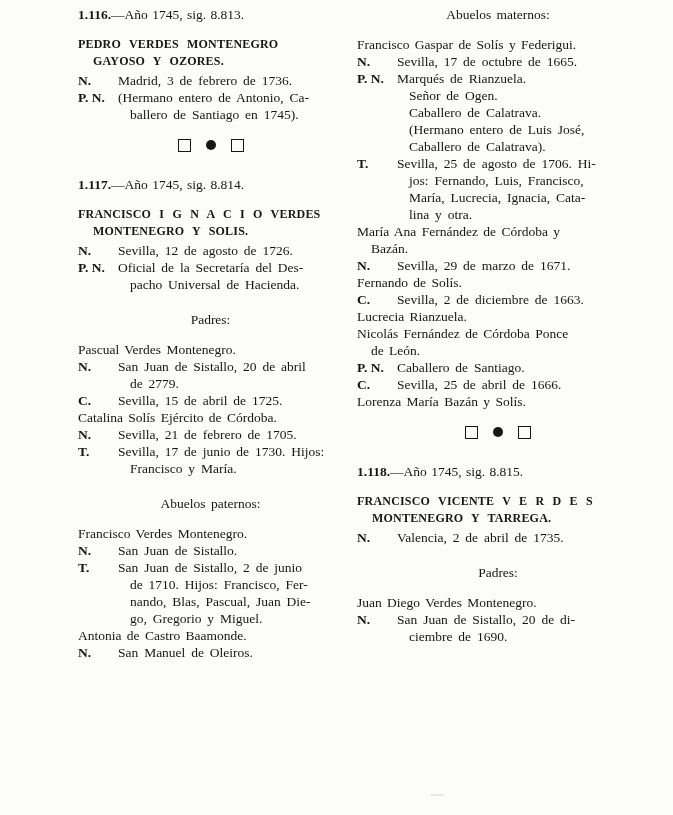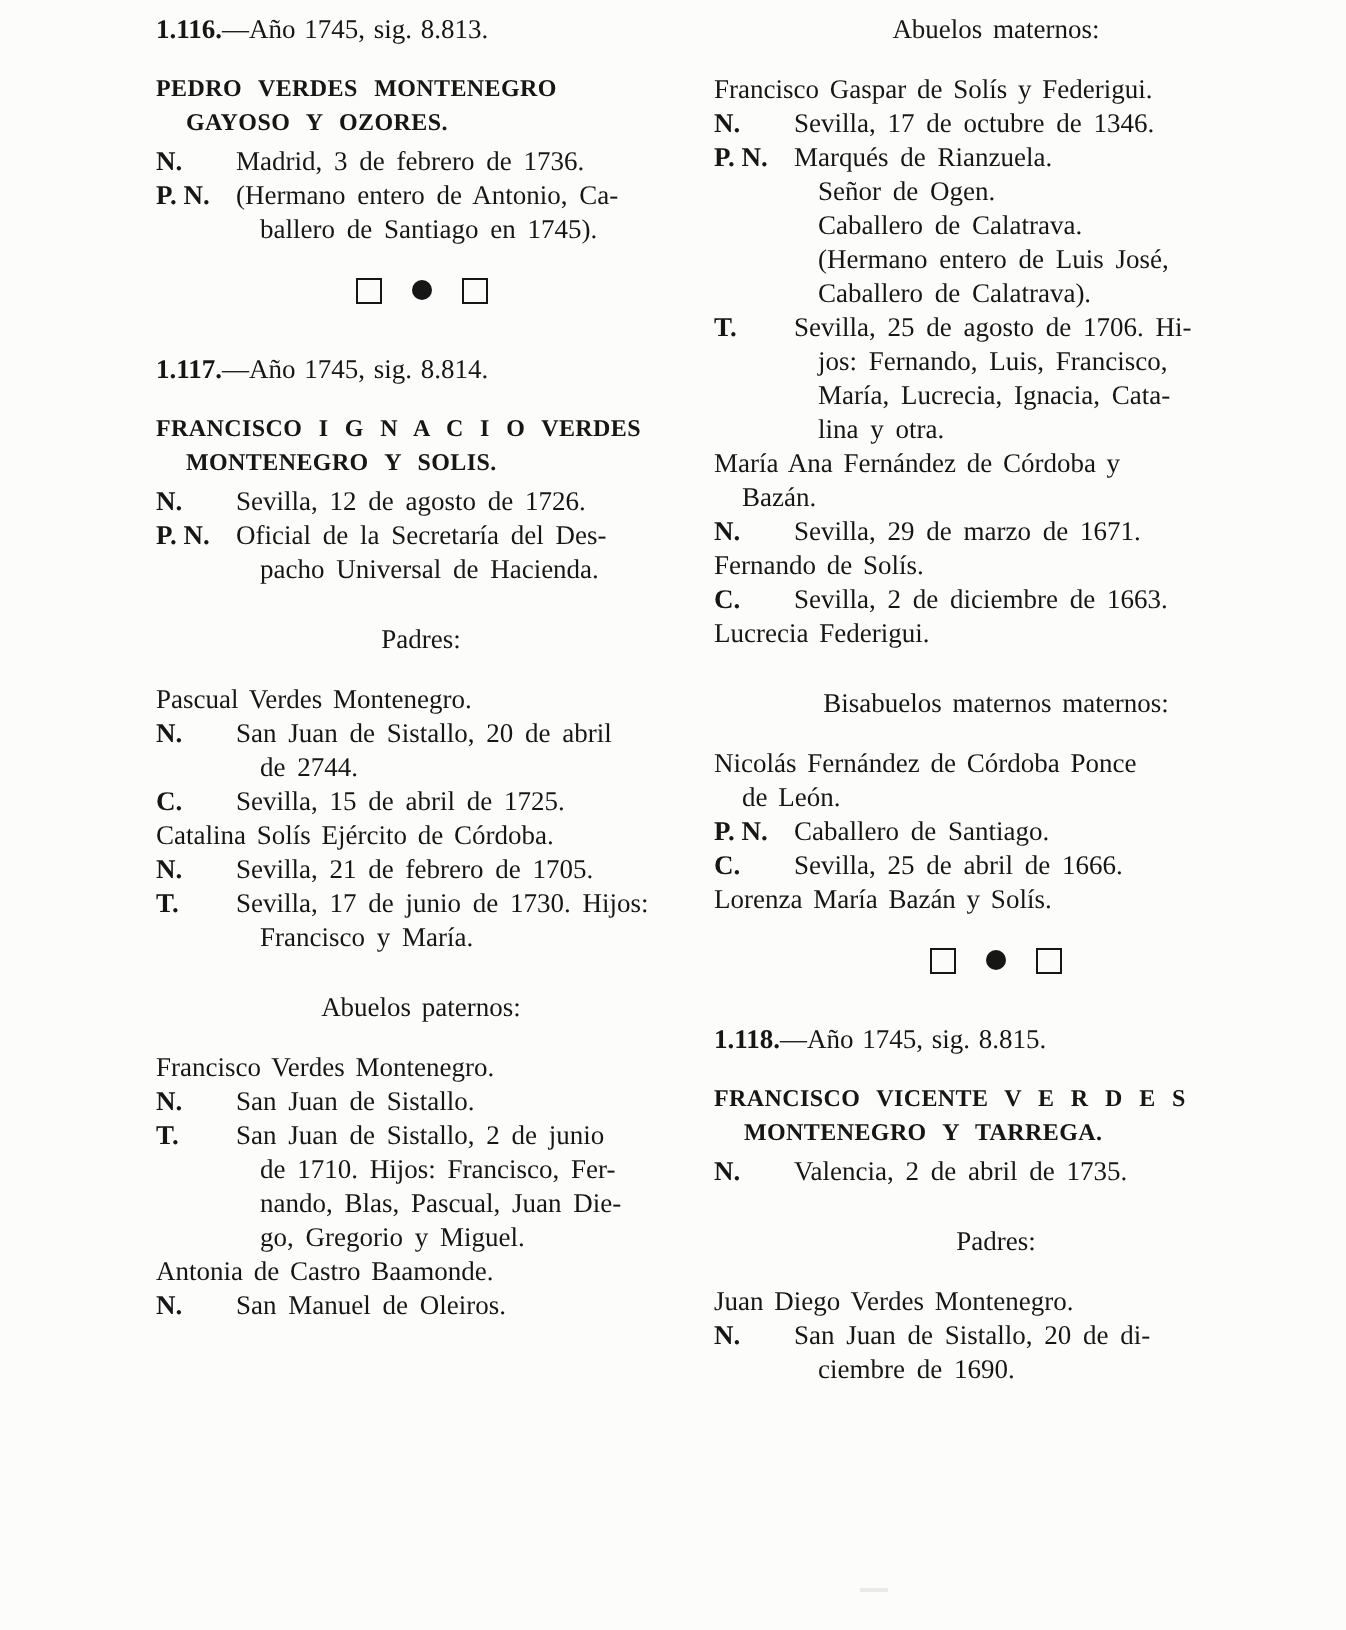--- a/index.html
+++ b/index.html
@@ -126,21 +126,21 @@
 MONTENEGRO Y SOLIS.</div>
 
     <div class="field"><span class="lbl">N.</span><span>Sevilla, 12 de agosto de 1726.</span></div>
     <div class="field"><span class="lbl">P. N.</span><span>Oficial de la Secretaría del Des-
 pacho Universal de Hacienda.</span></div>
 
     <div class="heading">Padres:</div>
 
     <div class="person">Pascual Verdes Montenegro.</div>
     <div class="field"><span class="lbl">N.</span><span>San Juan de Sistallo, 20 de abril
-de 2744.</span></div>
+de 2779.</span></div>
     <div class="field"><span class="lbl">C.</span><span>Sevilla, 15 de abril de 1725.</span></div>
 
     <div class="person">Catalina Solís Ejército de Córdoba.</div>
     <div class="field"><span class="lbl">N.</span><span>Sevilla, 21 de febrero de 1705.</span></div>
     <div class="field"><span class="lbl">T.</span><span>Sevilla, 17 de junio de 1730. Hijos:
 Francisco y María.</span></div>
 
     <div class="heading">Abuelos paternos:</div>
 
     <div class="person">Francisco Verdes Montenegro.</div>
@@ -153,41 +153,40 @@
     <div class="person">Antonia de Castro Baamonde.</div>
     <div class="field"><span class="lbl">N.</span><span>San Manuel de Oleiros.</span></div>
 
   </div>
 
   <div class="col col-right">
 
     <div class="heading">Abuelos maternos:</div>
 
     <div class="person">Francisco Gaspar de Solís y Federigui.</div>
-    <div class="field"><span class="lbl">N.</span><span>Sevilla, 17 de octubre de 1346.</span></div>
+    <div class="field"><span class="lbl">N.</span><span>Sevilla, 17 de octubre de 1665.</span></div>
     <div class="field"><span class="lbl">P. N.</span><span>Marqués de Rianzuela.
 Señor de Ogen.
 Caballero de Calatrava.
 (Hermano entero de Luis José,
 Caballero de Calatrava).</span></div>
     <div class="field"><span class="lbl">T.</span><span>Sevilla, 25 de agosto de 1706. Hi-
 jos: Fernando, Luis, Francisco,
 María, Lucrecia, Ignacia, Cata-
 lina y otra.</span></div>
 
     <div class="person">María Ana Fernández de Córdoba y
 Bazán.</div>
     <div class="field"><span class="lbl">N.</span><span>Sevilla, 29 de marzo de 1671.</span></div>
 
 
     <div class="person">Fernando de Solís.</div>
     <div class="field"><span class="lbl">C.</span><span>Sevilla, 2 de diciembre de 1663.</span></div>
-    <div class="person">Lucrecia Federigui.</div>
-
-    <div class="heading">Bisabuelos maternos maternos:</div>
+    <div class="person">Lucrecia Rianzuela.</div>
+
 
     <div class="person">Nicolás Fernández de Córdoba Ponce
 de León.</div>
     <div class="field"><span class="lbl">P. N.</span><span>Caballero de Santiago.</span></div>
     <div class="field"><span class="lbl">C.</span><span>Sevilla, 25 de abril de 1666.</span></div>
     <div class="person">Lorenza María Bazán y Solís.</div>
 
     <div class="sep">
       <span class="sq"></span>
       <span class="dot"></span>

